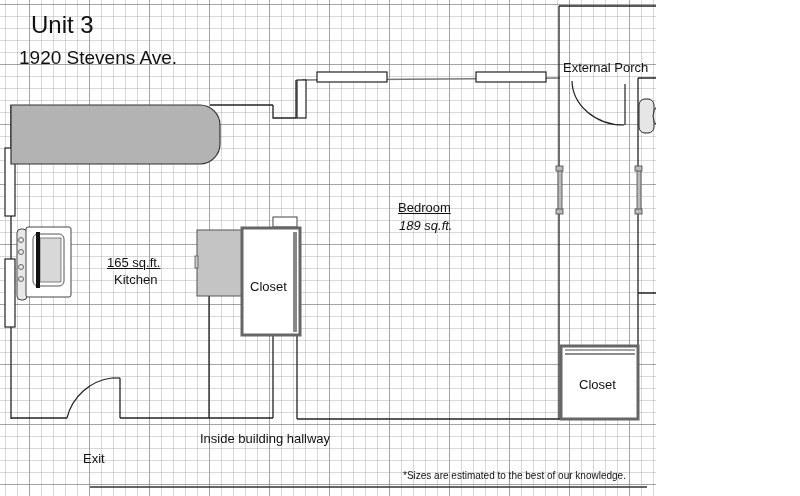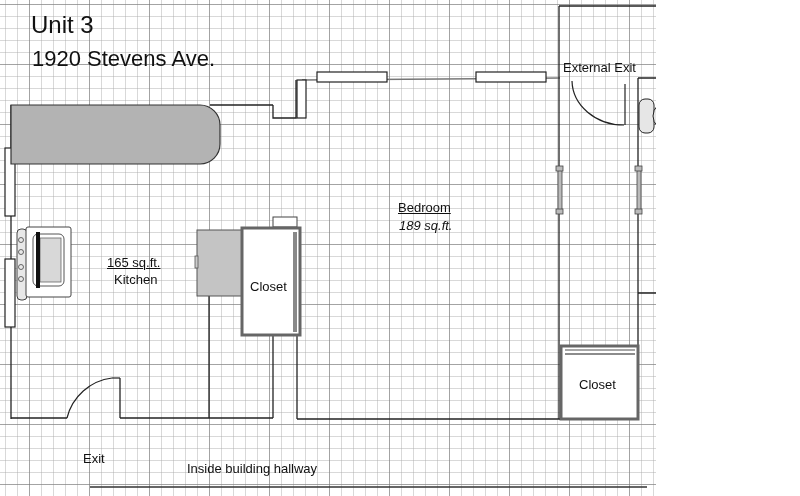--- a/index.html
+++ b/index.html
@@ -14,21 +14,21 @@
       linear-gradient(to right, rgba(170,170,170,0.45) 1px, transparent 1px),
       linear-gradient(to bottom, rgba(170,170,170,0.45) 1px, transparent 1px);
     background-size: 60px 60px, 60px 60px, 12px 12px, 12px 12px;
     background-position: 29px 4px, 29px 4px, 5px 4px, 5px 4px;
     font-family: "Liberation Sans", sans-serif;
     color: #111;
   }
   svg#plan { position: absolute; left: 0; top: 0; }
   .lbl { position: absolute; white-space: nowrap; line-height: 1; }
   .title { font-size: 24px; left: 31px; top: 13px; }
-  .address { font-size: 22px; left: 32px; top: 48px; }
+  .address { font-size: 19px; left: 19px; top: 48px; }
   .room { font-size: 13px; text-align: center; }
   .small { font-size: 13px; text-align: center; }
   .foot { font-size: 10px; }
 </style>
 </head>
 <body>
 
 <div id="stage">
 
   <svg id="plan" width="800" height="496" viewBox="0 0 800 496">
@@ -162,16 +162,17 @@
   <div class="lbl room" style="left:114px; top:241px;margin-top:32px;">Kitchen</div>
   <div class="lbl room" style="left:107px; top:256px;text-decoration:underline;">165 sq.ft.</div>
 
   <div class="lbl room" style="left:398px; top:201px;text-decoration:underline;">Bedroom</div>
   <div class="lbl room" style="left:399px; top:219px;font-style:italic;">189 sq.ft.</div>
 
   <div class="lbl room" style="left:250px; top:280px;">Closet</div>
   <div class="lbl room" style="left:579px; top:378px;">Closet</div>
 
   <div class="lbl small" style="left:668px; top:17px;">Porch</div>
-  <div class="lbl small" style="left:563px; top:61px;">External Exit</div>
+  <div class="lbl small" style="left:563px; top:61px;">External Porch</div>
   <div class="lbl small" style="left:83px; top:422px;margin-top:30px;">Exit</div>
-  <div class="lbl small" style="left:187px; top:432px;margin-top:30px;">Inside building hallway</div>
+  <div class="lbl small" style="left:200px; top:432px;">Inside building hallway</div>
+  <div class="lbl foot" style="left:403px; top:471px;">*Sizes are estimated to the best of our knowledge.</div>
 </div>
 
 </body></html>

